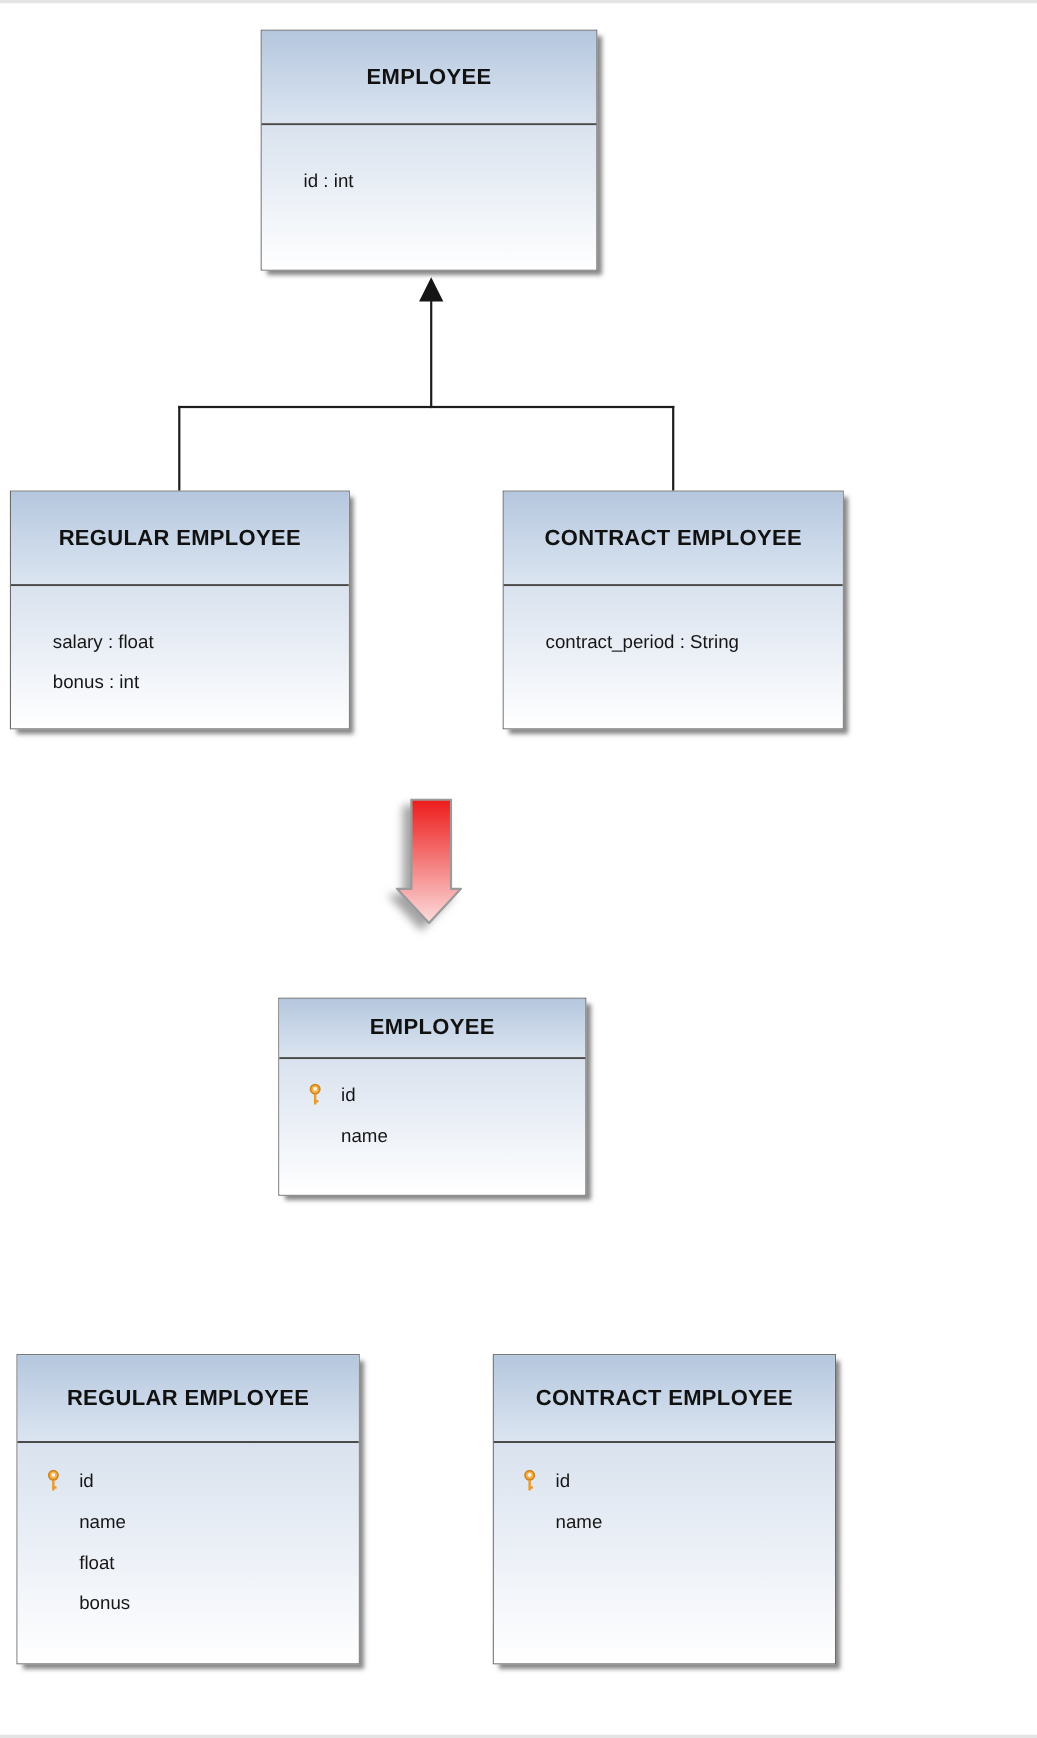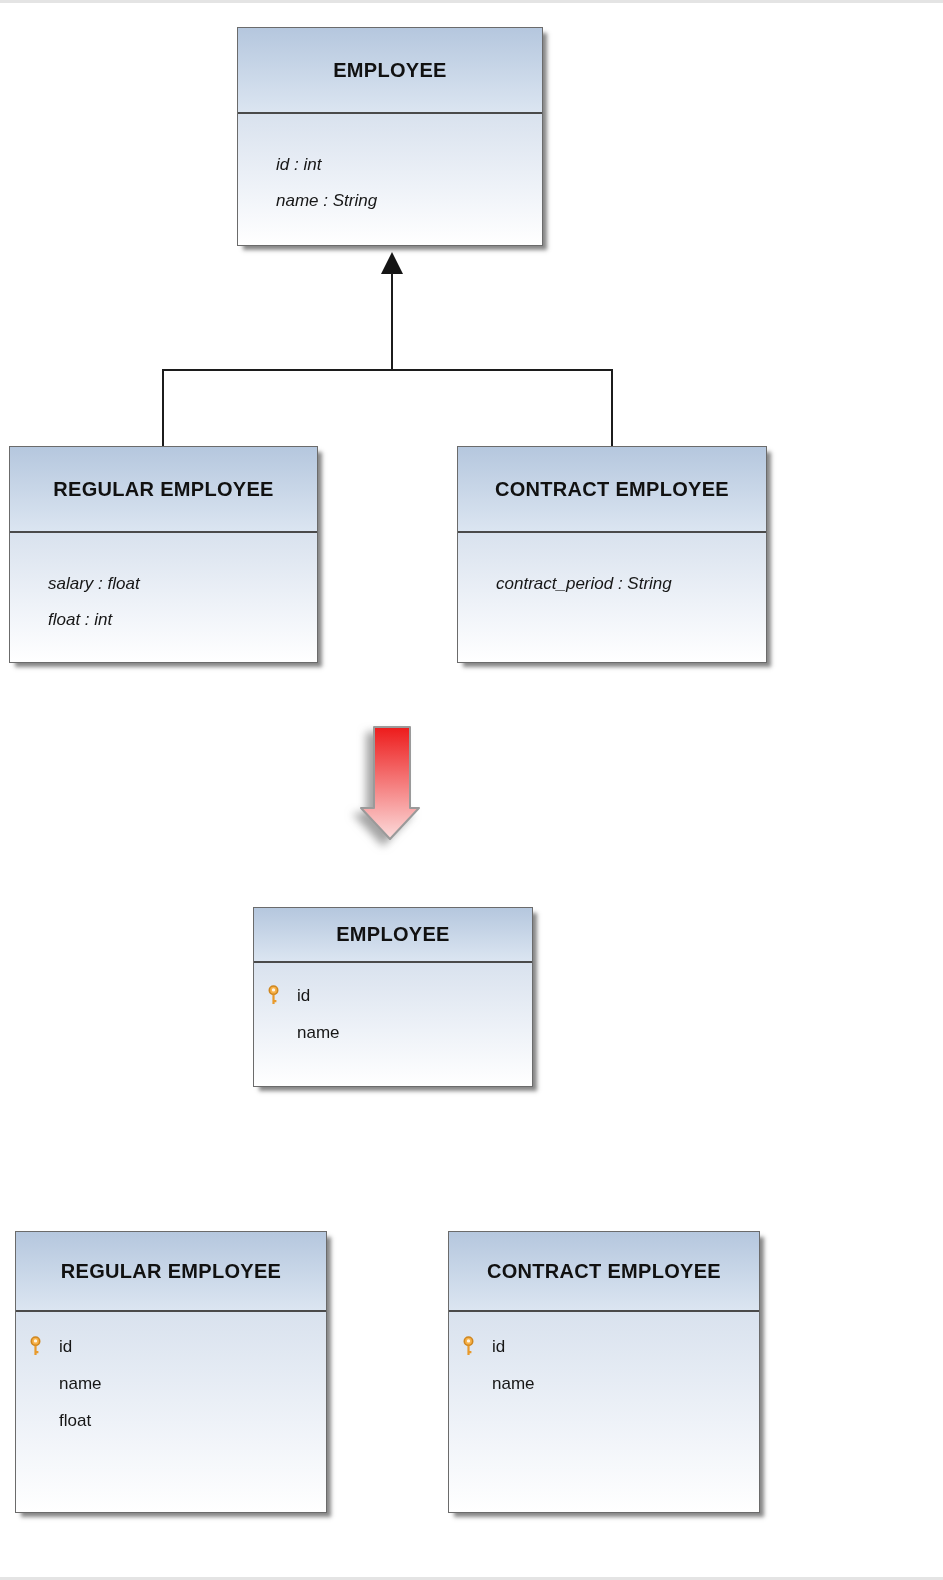--- a/index.html
+++ b/index.html
@@ -21,24 +21,24 @@
     font-weight:bold;font-size:20px;letter-spacing:.3px;color:#111;
     background:linear-gradient(180deg,#b5c7de 0%,#dbe5f1 100%);
     border-bottom:2px solid #4a4a4a;flex:0 0 auto;
   }
   .bod{
     flex:1 1 auto;
     background:linear-gradient(180deg,#d9e2ee 0%,#eef2f8 55%,#ffffff 100%);
     color:#161616;
   }
   
-  .cls .bod{padding:33px 10px 0 38px;font-size:17px;line-height:36px;font-style:italic;}
+  .cls .bod{padding:33px 10px 0 38px;font-size:17px;line-height:36px;}
   
   .tbl .bod{padding-top:14px;font-size:17px;}
-  .trow{display:flex;align-items:center;height:37px;padding-left:13px;}
+  .trow{display:flex;align-items:center;height:37px;padding-left:26px;}
   .keyslot{width:30px;display:flex;align-items:center;flex:0 0 30px;}
   
   #cls-employee{left:237px;top:24px;width:306px;height:219px;}
   #cls-employee .hdr{height:84px;}
   #cls-regular{left:9px;top:443px;width:309px;height:217px;}
   #cls-regular .hdr{height:84px;}
   #cls-contract{left:457px;top:443px;width:310px;height:217px;}
   #cls-contract .hdr{height:84px;}
   #tbl-employee{left:253px;top:904px;width:280px;height:180px;}
   #tbl-employee .hdr{height:53px;}
@@ -67,35 +67,34 @@
 </style>
 </head>
 <body>
 
 <div class="canvas">
 
   <div class="box cls" id="cls-employee">
     <div class="hdr">EMPLOYEE</div>
     <div class="bod">
       <div>id : int</div>
-      <div>name : String</div>
     </div>
   </div>
 
   <div id="conn-arrowhead"></div>
   <div class="conn" id="conn-stem"></div>
   <div class="conn" id="conn-h"></div>
   <div class="conn" id="conn-left"></div>
   <div class="conn" id="conn-right"></div>
 
   <div class="box cls" id="cls-regular">
     <div class="hdr">REGULAR EMPLOYEE</div>
     <div class="bod">
       <div>salary : float</div>
-      <div>float : int</div>
+      <div>bonus : int</div>
     </div>
   </div>
 
   <div class="box cls" id="cls-contract">
     <div class="hdr">CONTRACT EMPLOYEE</div>
     <div class="bod">
       <div>contract_period : String</div>
     </div>
   </div>
 
@@ -143,20 +142,24 @@
         <span>id</span>
       </div>
       <div class="trow">
         <span class="keyslot" style="visibility: hidden;"></span>
         <span>name</span>
       </div>
       <div class="trow">
         <span class="keyslot" style="visibility: hidden;"></span>
         <span>float</span>
       </div>
+      <div class="trow">
+        <span class="keyslot" style="visibility: hidden;"></span>
+        <span>bonus</span>
+      </div>
     </div>
   </div>
 
   <div class="box tbl" id="tbl-contract">
     <div class="hdr">CONTRACT EMPLOYEE</div>
     <div class="bod">
       <div class="trow">
         <span class="keyslot" style="visibility: visible;">
             <svg width="13" height="21" viewBox="0 0 13 21">
               <circle cx="6.5" cy="5.2" r="4.2" fill="#f7b148" stroke="#cf861e" stroke-width="1.6"></circle>

